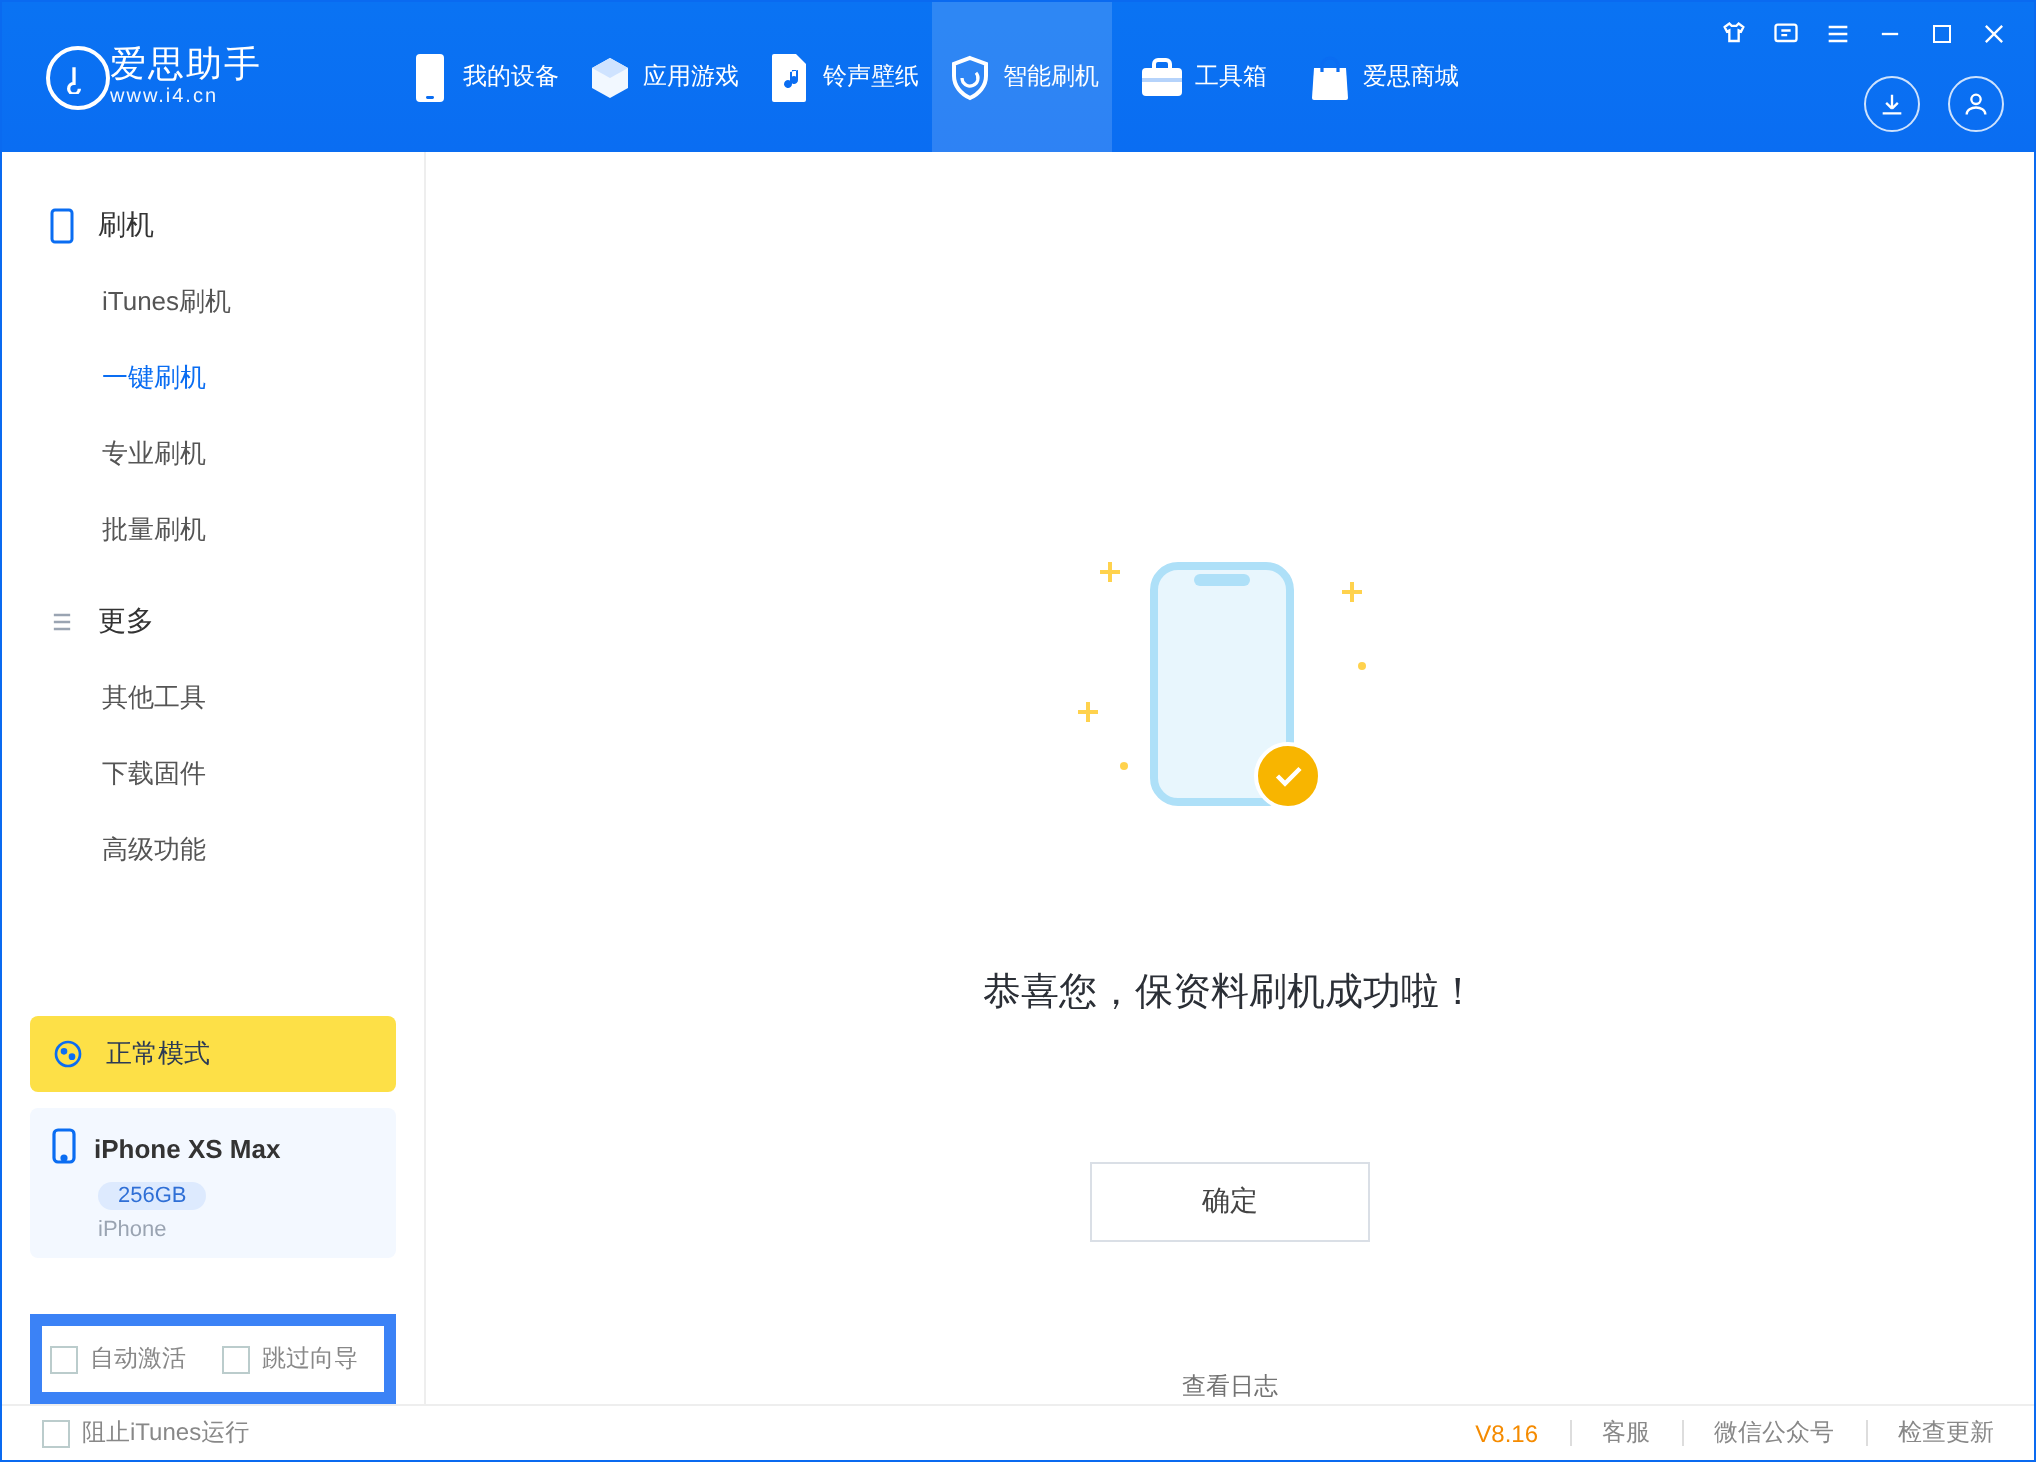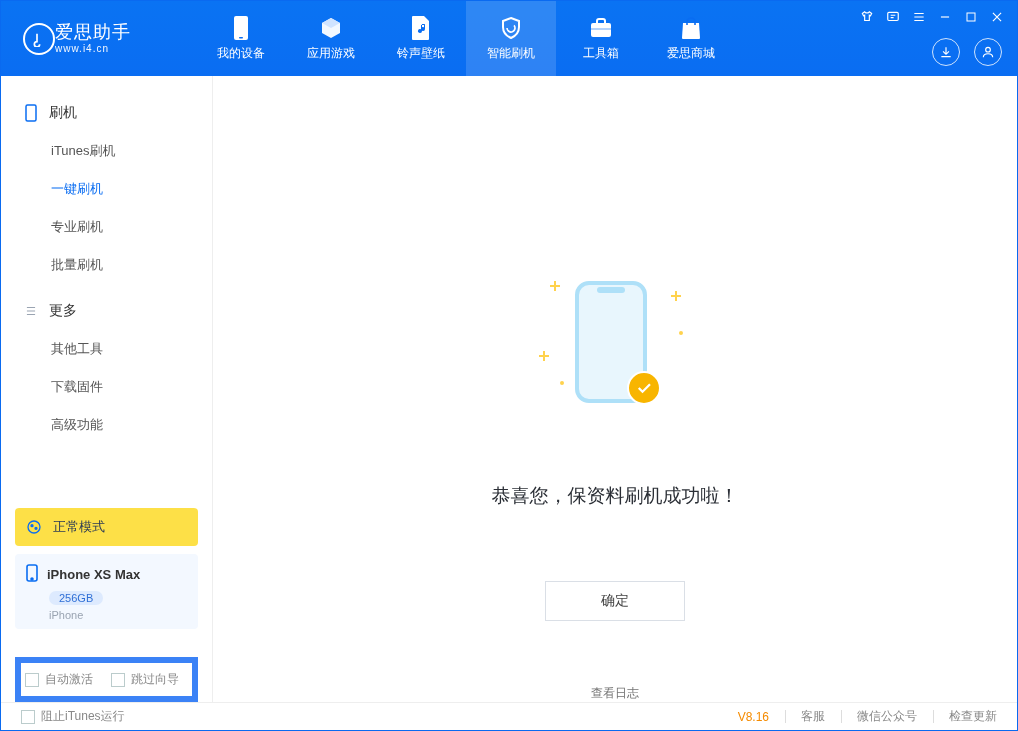--- a/index.html
+++ b/index.html
@@ -6,21 +6,21 @@
 body { background: #fff; }
 .window { width: 1018px; height: 731px; border: 1px solid #0a6af0; display: flex; flex-direction: column; }
 .header { height: 75px; background: linear-gradient(180deg,#0a73f3 0%,#0a6df2 100%); display: flex; align-items: center; color: #fff; position: relative; }
 .logo { display: flex; align-items: center; width: 195px; padding-left: 22px; gap: 0; }
 .logo-mark { width: 32px; height: 32px; border-radius: 50%; border: 2.5px solid #fff; display: flex; align-items: center; justify-content: center; position: relative; }
 .logo-mark svg { width: 16px; height: 16px; }
 .logo-text { display: flex; flex-direction: column; line-height: 1.1; }
 .logo-title { font-size: 18px; font-weight: 500; letter-spacing: 1px; }
 .logo-sub { font-size: 10px; letter-spacing: 1px; opacity: .95; }
 .nav { display: flex; height: 100%; }
-.nav-item { width: 90px; display: flex; flex-direction: column; align-items: center; justify-content: center; gap: 5px; cursor: pointer; position: relative; }
+.nav-item { width: 90px; display: flex; flex-direction: row; align-items: center; justify-content: center; gap: 5px; cursor: pointer; position: relative; }
 .nav-item.active { background: rgba(255,255,255,0.15); }
 .nav-item .nic { width: 24px; height: 24px; display:flex; align-items:center; justify-content:center; }
 .nav-item .lbl { font-size: 12px; }
 .titlebar-icons { position: absolute; right: 12px; top: 8px; display: flex; gap: 10px; align-items: center; color: rgba(255,255,255,.85); }
 .titlebar-icons .ti { width: 16px; height: 16px; display:flex; align-items:center; justify-content:center; cursor:pointer; }
 .hdr-right { position: absolute; right: 15px; bottom: 10px; display: flex; gap: 14px; }
 .round-btn { width: 28px; height: 28px; border: 1.5px solid rgba(255,255,255,.8); border-radius: 50%; display:flex; align-items:center; justify-content:center; cursor:pointer; }
 .body { flex: 1; display: flex; min-height: 0; }
 .sidebar { width: 212px; border-right: 1px solid #eee; display: flex; flex-direction: column; }
 .side-scroll { flex: 1; overflow-y: auto; padding-top: 18px; }

